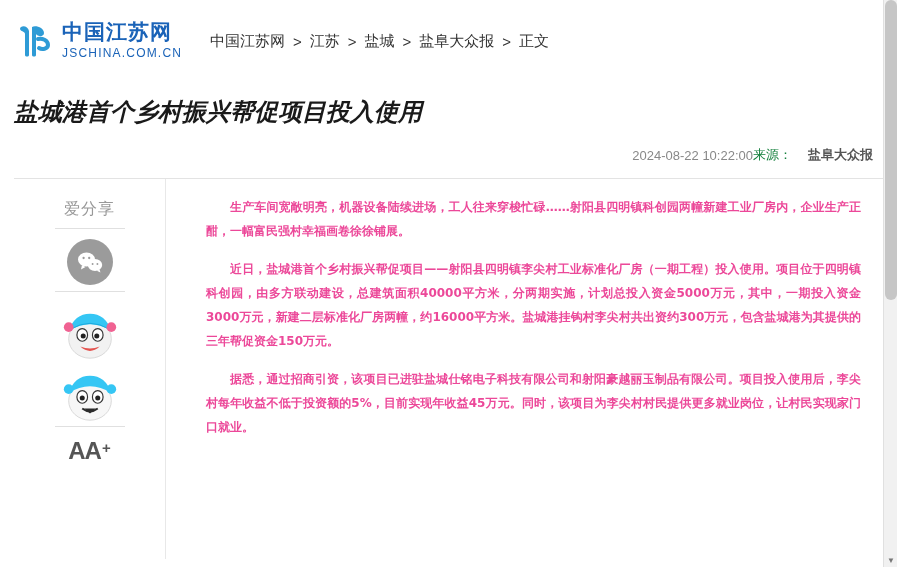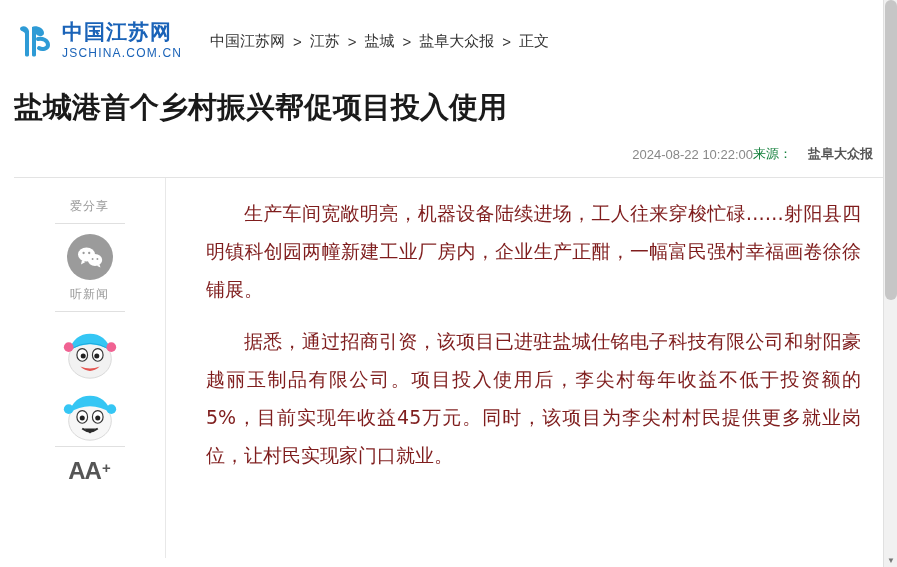--- a/index.html
+++ b/index.html
@@ -66,26 +66,27 @@
   .breadcrumb .sep {
     margin: 0 8px;
     color: #333;
   }
 
   
   .title-wrap {
     padding: 6px 20px 0 14px;
   }
   h1.article-title {
-    font-size: 29px;
+    font-size: 24px;
     font-weight: bold;
     color: #1a1a1a;
-    margin: 4px 0 0 0;
+    margin: 12px 0 0 0;
     line-height: 1.35;
     font-family: "DejaVu Sans", sans-serif;
+    font-style: italic;
   }
 
   .meta-row {
     display: flex;
     justify-content: flex-end;
     align-items: center;
     font-size: 13px;
     color: #888;
     padding: 18px 24px 0 0;
   }
@@ -107,21 +108,21 @@
     height: 380px;
   }
   .sidebar {
     width: 152px;
     flex: 0 0 152px;
     border-right: 1px solid #e8e8e8;
     padding-top: 14px;
     text-align: center;
   }
   .side-label {
-    font-size: 12px;
+    font-size: 16px;
     color: #999;
     letter-spacing: 1px;
     margin: 6px 0 8px 0;
   }
   .side-rule {
     width: 70px;
     height: 1px;
     background: #e0e0e0;
     margin: 0 auto 10px auto;
   }
@@ -164,27 +165,28 @@
     position: relative;
     top: -6px;
   }
 
   .content {
     flex: 1;
     padding: 16px 22px 0 40px;
     overflow: hidden;
   }
   .content p {
-    font-size: 19px;
+    font-size: 12px;
     line-height: 2.0;
-    color: #7f1d1d;
+    color: #ec4899;
     margin: 0 0 14px 0;
     text-align: justify;
     text-indent: 2em;
     font-family: "DejaVu Sans", sans-serif;
+    font-weight: bold;
   }
 
   
   .scrollbar {
     position: absolute;
     top: 0;
     right: 0;
     width: 14px;
     height: 567px;
     background: #f1f1f1;
@@ -271,21 +273,20 @@
         <polygon points="5,14 4,18.5 8.5,16" fill="#ffffff"></polygon>
         <circle cx="6.6" cy="7" r="1.15" fill="#9b9b9b"></circle>
         <circle cx="12.2" cy="7" r="1.15" fill="#9b9b9b"></circle>
         <ellipse cx="18" cy="14" rx="7.2" ry="6" fill="#ffffff"></ellipse>
         <polygon points="22.5,18.5 23.5,21.5 19.8,19.8" fill="#ffffff"></polygon>
         <circle cx="15.6" cy="13" r="0.95" fill="#9b9b9b"></circle>
         <circle cx="20.4" cy="13" r="0.95" fill="#9b9b9b"></circle>
       </svg>
     </div>
 
-    <div class="side-label">听新闻</div>
     <div class="side-rule"></div>
 
     <div>
       <svg class="mascot" viewBox="0 0 64 64">
         <ellipse cx="32" cy="38" rx="22" ry="20" fill="#f2f2f2" stroke="#d8d8d8" stroke-width="1"></ellipse>
         <path d="M10 30 q22 -14 44 0 q-6 -18 -22 -18 q-16 0 -22 18 Z" fill="#35c6f4"></path>
         <path d="M12 28 q20 -12 40 0" fill="none" stroke="#1aa9dd" stroke-width="1"></path>
         <circle cx="10" cy="26" r="5" fill="#f06292"></circle>
         <circle cx="54" cy="26" r="5" fill="#f06292"></circle>
         <ellipse cx="24" cy="34" rx="5.5" ry="6.5" fill="#ffffff" stroke="#333" stroke-width="1.2"></ellipse>
@@ -315,20 +316,21 @@
 
     <div class="zoom-btn">
       <span class="aa">AA</span>
       <span class="plus">+</span>
     </div>
 
   </div>
 
   <div class="content">
     <p>生产车间宽敞明亮，机器设备陆续进场，工人往来穿梭忙碌……射阳县四明镇科创园两幢新建工业厂房内，企业生产正酣，一幅富民强村幸福画卷徐徐铺展。</p>
+    <p>近日，盐城港首个乡村振兴帮促项目——射阳县四明镇李尖村工业标准化厂房（一期工程）投入使用。项目位于四明镇科创园，由多方联动建设，总建筑面积40000平方米，分两期实施，计划总投入资金5000万元，其中，一期投入资金3000万元，新建二层标准化厂房两幢，约16000平方米。盐城港挂钩村李尖村共出资约300万元，包含盐城港为其提供的三年帮促资金150万元。</p>
     <p>据悉，通过招商引资，该项目已进驻盐城仕铭电子科技有限公司和射阳豪越丽玉制品有限公司。项目投入使用后，李尖村每年收益不低于投资额的5%，目前实现年收益45万元。同时，该项目为李尖村村民提供更多就业岗位，让村民实现家门口就业。</p>
   </div>
 
 </div>
 
 <div class="scrollbar">
   <div class="scroll-arrow up">▲</div>
   <div class="scroll-thumb"></div>
   <div class="scroll-arrow down">▼</div>
 </div>

